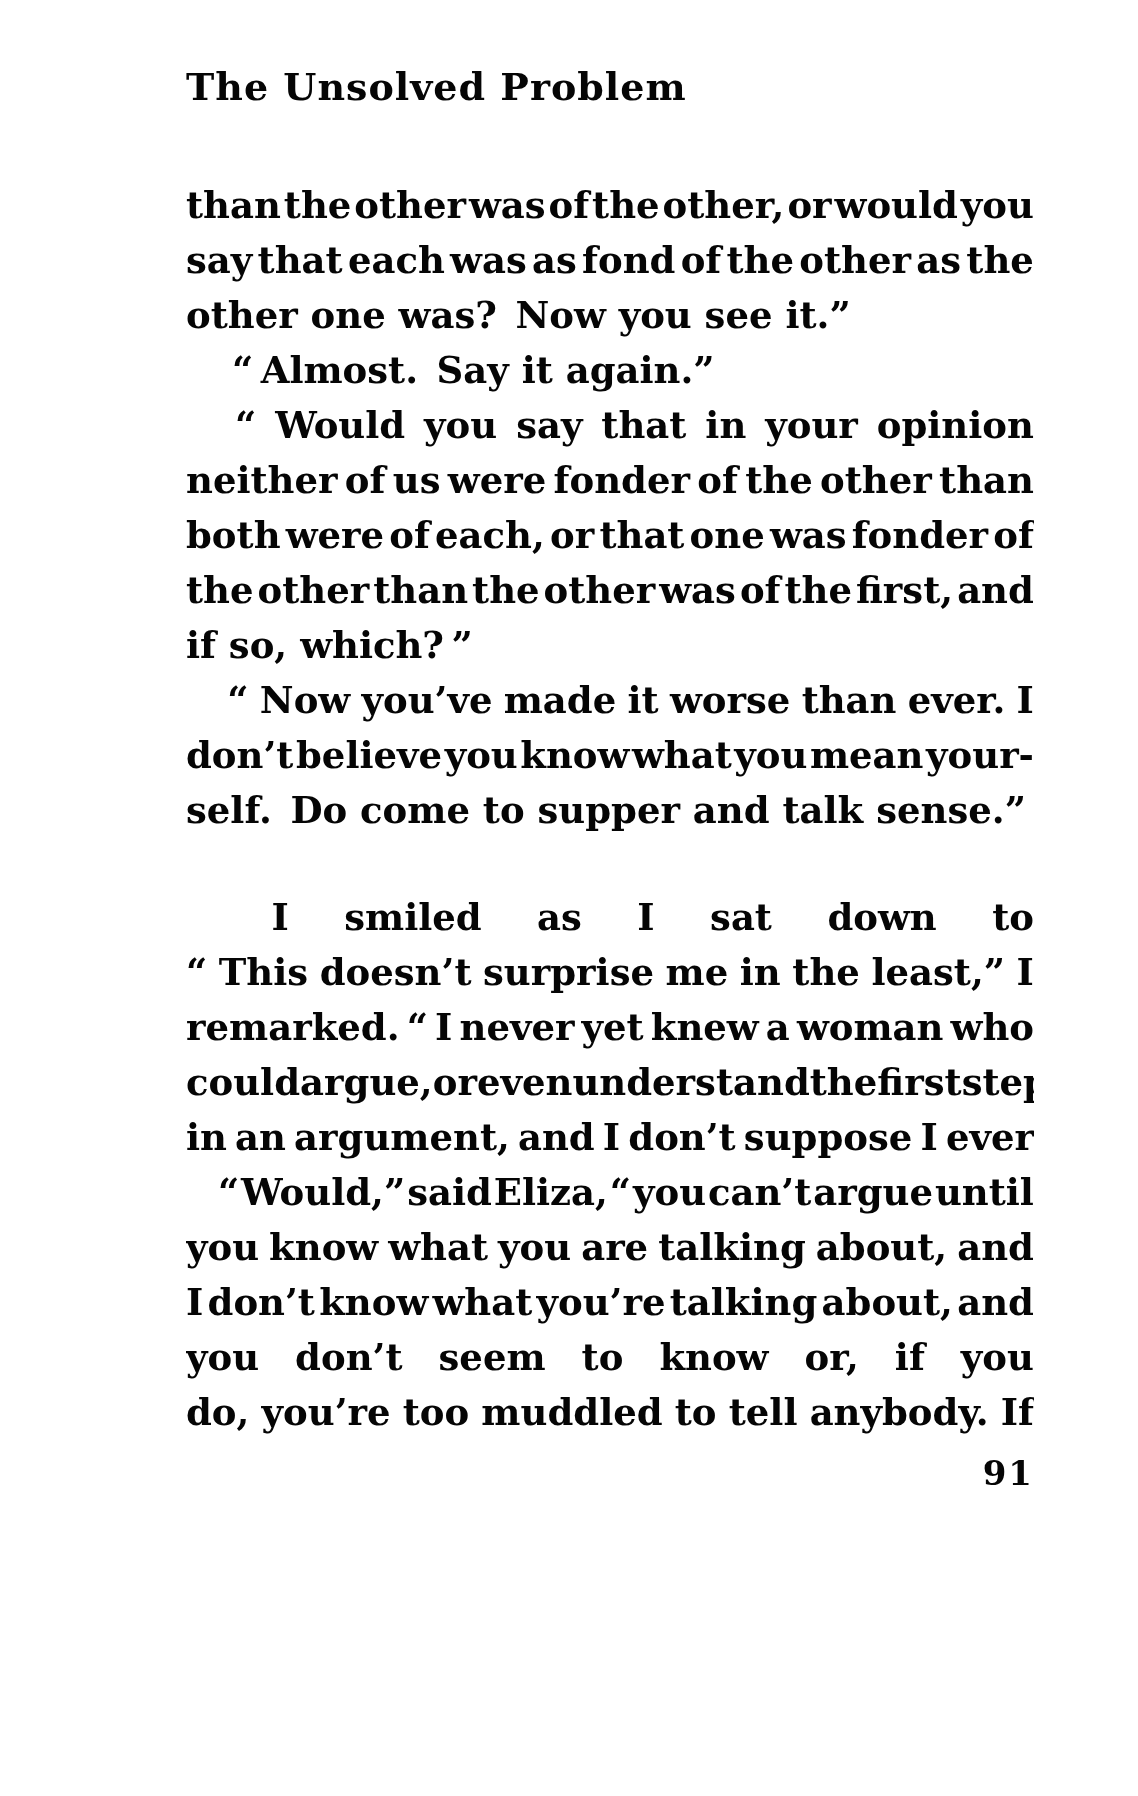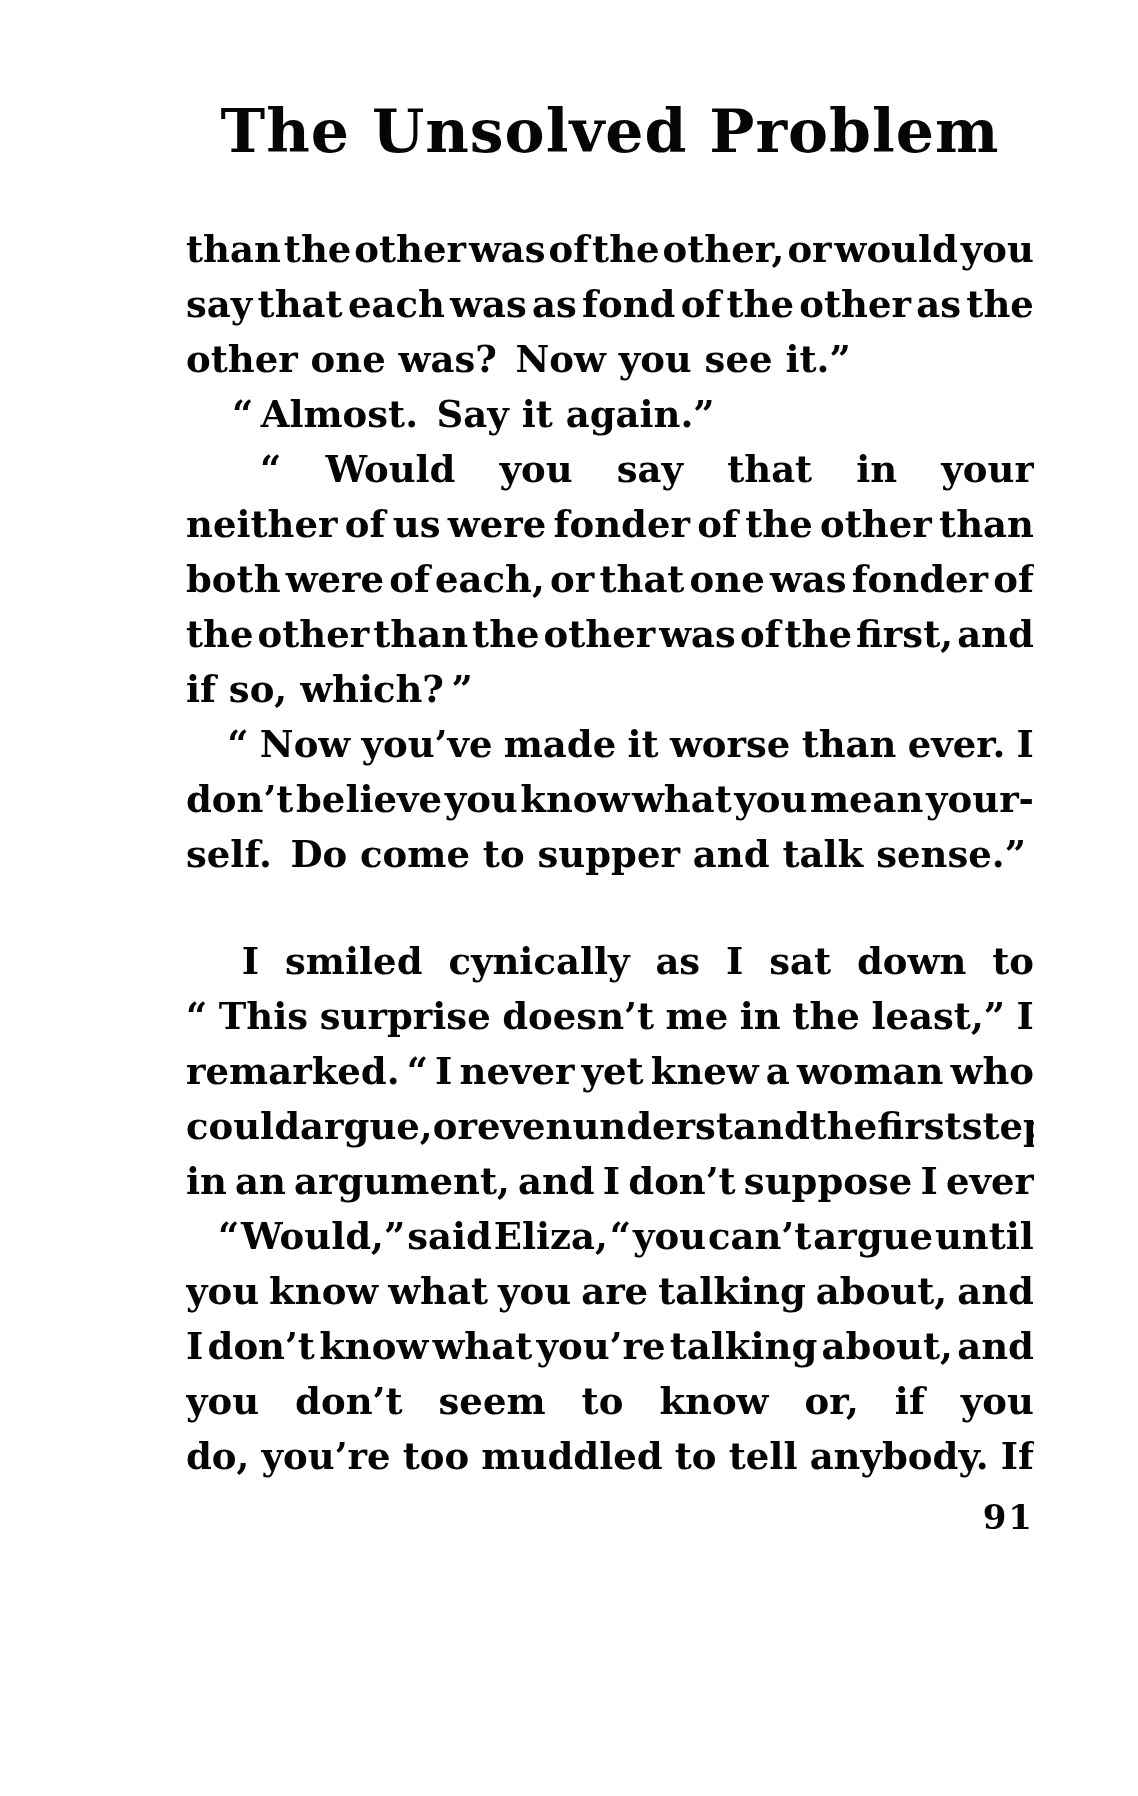--- a/index.html
+++ b/index.html
@@ -16,23 +16,23 @@
     font-family: "DejaVu Serif", "Liberation Serif", serif;
     color: #050505;
   }
   .content {
     position: absolute;
     left: 186px;
     top: 0;
     width: 848px;
   }
   .title {
-    margin-top: 102px;
-    text-align: center;
-    font-size: 60px;
+    margin-top: 58px;
+    text-align: left;
+    font-size: 38px;
     font-weight: bold;
     line-height: 58px;
     letter-spacing: 1px;
     white-space: nowrap;
   }
   .body-text {
     margin-top: 62px;
     font-size: 37px;
     font-weight: bold;
     line-height: 55px;
@@ -106,20 +106,21 @@
         <div class="para">
           <div class="line justified">
             <span class="indent-spacer"></span>
             <span class="word">“</span>
             <span class="word">Would</span>
             <span class="word">you</span>
             <span class="word">say</span>
             <span class="word">that</span>
             <span class="word">in</span>
             <span class="word">your</span>
+            <span class="word">opinion</span>
           </div>
           <div class="line justified">
             <span class="word">neither</span>
             <span class="word">of</span>
             <span class="word">us</span>
             <span class="word">were</span>
             <span class="word">fonder</span>
             <span class="word">of</span>
             <span class="word">the</span>
             <span class="word">other</span>
@@ -174,32 +175,31 @@
             <span class="word">mean</span>
             <span class="word">your-</span>
           </div>
           <div class="line">self. Do come to supper and talk sense.”</div>
         </div>
         <div class="para section-gap">
           <div class="line justified">
             <span class="indent-spacer"></span>
             <span class="word">I</span>
             <span class="word">smiled</span>
-            <span class="word">cynically</span>
             <span class="word">as</span>
             <span class="word">I</span>
             <span class="word">sat</span>
             <span class="word">down</span>
             <span class="word">to</span>
           </div>
           <div class="line justified">
             <span class="word">“</span>
             <span class="word">This</span>
+            <span class="word">doesn’t</span>
             <span class="word">surprise</span>
-            <span class="word">doesn’t</span>
             <span class="word">me</span>
             <span class="word">in</span>
             <span class="word">the</span>
             <span class="word">least,”</span>
             <span class="word">I</span>
           </div>
           <div class="line justified">
             <span class="word">remarked.</span>
             <span class="word">“</span>
             <span class="word">I</span>

